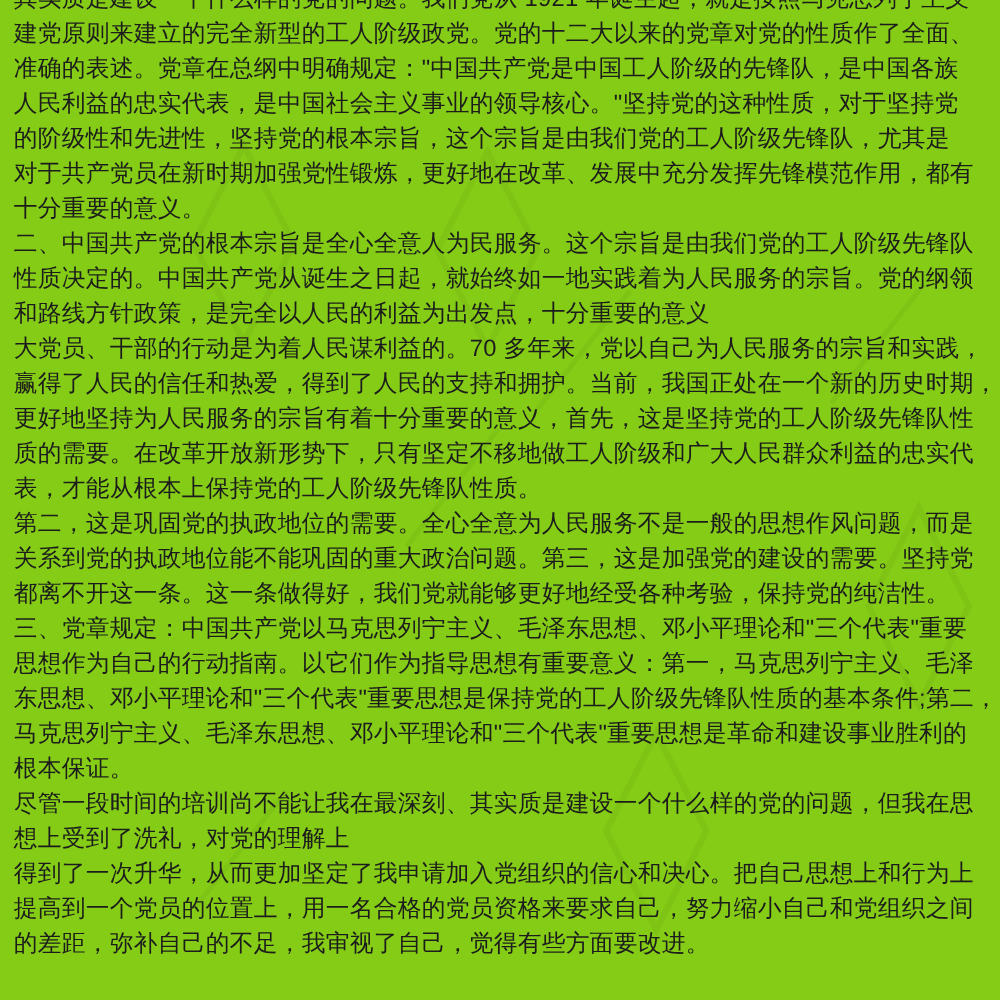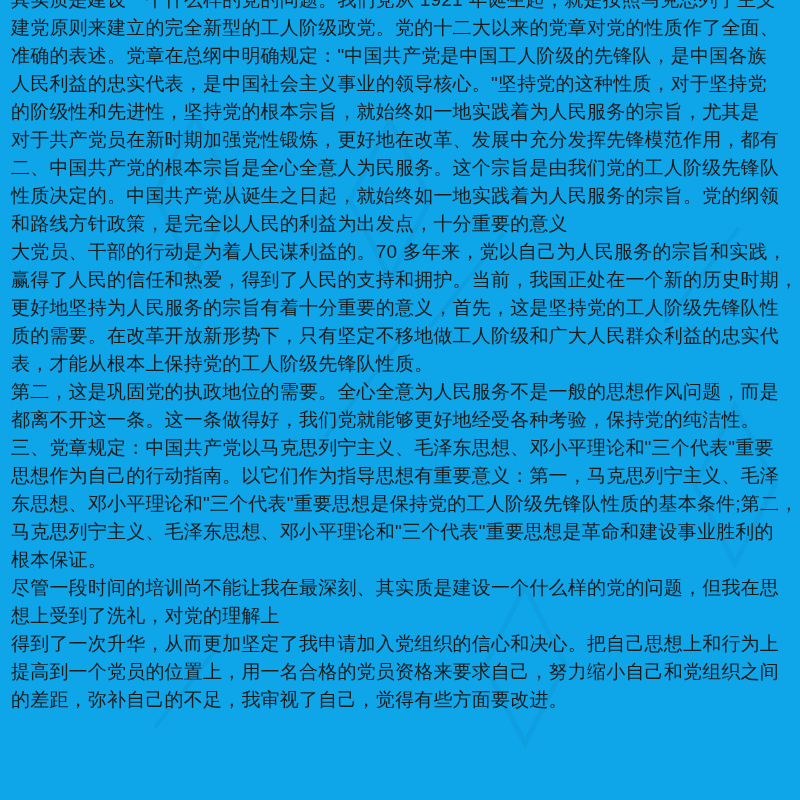--- a/index.html
+++ b/index.html
@@ -5,21 +5,21 @@
   * { margin: 0; padding: 0; box-sizing: border-box; }
   html, body {
     width: 800px; height: 800px;
     background: #ffffff;
     overflow: hidden;
     font-family: "Liberation Sans", "DejaVu Sans", sans-serif;
   }
   .page {
     position: relative;
     width: 800px; height: 800px;
-    background: #0ea5e9;
+    background: #84cc16;
     overflow: hidden;
   }
   
   .watermark-layer {
     position: absolute;
     inset: 0;
     z-index: 0;
     pointer-events: none;
   }
   .wm-mark {
@@ -67,31 +67,33 @@
     <div class="wm-mark" style="left:690px; top:440px;"></div>
     <div class="wm-slash" style="left:190px; top:620px;"></div>
     <div class="wm-mark" style="left:480px; top:620px;"></div>
   </div>
 
   <div class="doc" id="doc" style="color: rgb(28, 28, 28);">
       <div class="line">其实质是建设一个什么样的党的问题。我们党从 1921 年诞生起，就是按照马克思列宁主义</div>
       <div class="line">建党原则来建立的完全新型的工人阶级政党。党的十二大以来的党章对党的性质作了全面、</div>
       <div class="line">准确的表述。党章在总纲中明确规定："中国共产党是中国工人阶级的先锋队，是中国各族</div>
       <div class="line">人民利益的忠实代表，是中国社会主义事业的领导核心。"坚持党的这种性质，对于坚持党</div>
-      <div class="line">的阶级性和先进性，坚持党的根本宗旨，就始终如一地实践着为人民服务的宗旨，尤其是</div>
+      <div class="line">的阶级性和先进性，坚持党的根本宗旨，这个宗旨是由我们党的工人阶级先锋队，尤其是</div>
       <div class="line">对于共产党员在新时期加强党性锻炼，更好地在改革、发展中充分发挥先锋模范作用，都有</div>
+      <div class="line">十分重要的意义。</div>
       <div class="line">二、中国共产党的根本宗旨是全心全意人为民服务。这个宗旨是由我们党的工人阶级先锋队</div>
       <div class="line">性质决定的。中国共产党从诞生之日起，就始终如一地实践着为人民服务的宗旨。党的纲领</div>
       <div class="line">和路线方针政策，是完全以人民的利益为出发点，十分重要的意义</div>
       <div class="line">大党员、干部的行动是为着人民谋利益的。70 多年来，党以自己为人民服务的宗旨和实践，</div>
       <div class="line">赢得了人民的信任和热爱，得到了人民的支持和拥护。当前，我国正处在一个新的历史时期，</div>
       <div class="line">更好地坚持为人民服务的宗旨有着十分重要的意义，首先，这是坚持党的工人阶级先锋队性</div>
       <div class="line">质的需要。在改革开放新形势下，只有坚定不移地做工人阶级和广大人民群众利益的忠实代</div>
       <div class="line">表，才能从根本上保持党的工人阶级先锋队性质。</div>
       <div class="line">第二，这是巩固党的执政地位的需要。全心全意为人民服务不是一般的思想作风问题，而是</div>
+      <div class="line">关系到党的执政地位能不能巩固的重大政治问题。第三，这是加强党的建设的需要。坚持党</div>
       <div class="line">都离不开这一条。这一条做得好，我们党就能够更好地经受各种考验，保持党的纯洁性。</div>
       <div class="line">三、党章规定：中国共产党以马克思列宁主义、毛泽东思想、邓小平理论和"三个代表"重要</div>
       <div class="line">思想作为自己的行动指南。以它们作为指导思想有重要意义：第一，马克思列宁主义、毛泽</div>
       <div class="line">东思想、邓小平理论和"三个代表"重要思想是保持党的工人阶级先锋队性质的基本条件;第二，</div>
       <div class="line">马克思列宁主义、毛泽东思想、邓小平理论和"三个代表"重要思想是革命和建设事业胜利的</div>
       <div class="line">根本保证。</div>
       <div class="line">尽管一段时间的培训尚不能让我在最深刻、其实质是建设一个什么样的党的问题，但我在思</div>
       <div class="line">想上受到了洗礼，对党的理解上</div>
       <div class="line">得到了一次升华，从而更加坚定了我申请加入党组织的信心和决心。把自己思想上和行为上</div>
       <div class="line">提高到一个党员的位置上，用一名合格的党员资格来要求自己，努力缩小自己和党组织之间</div>

